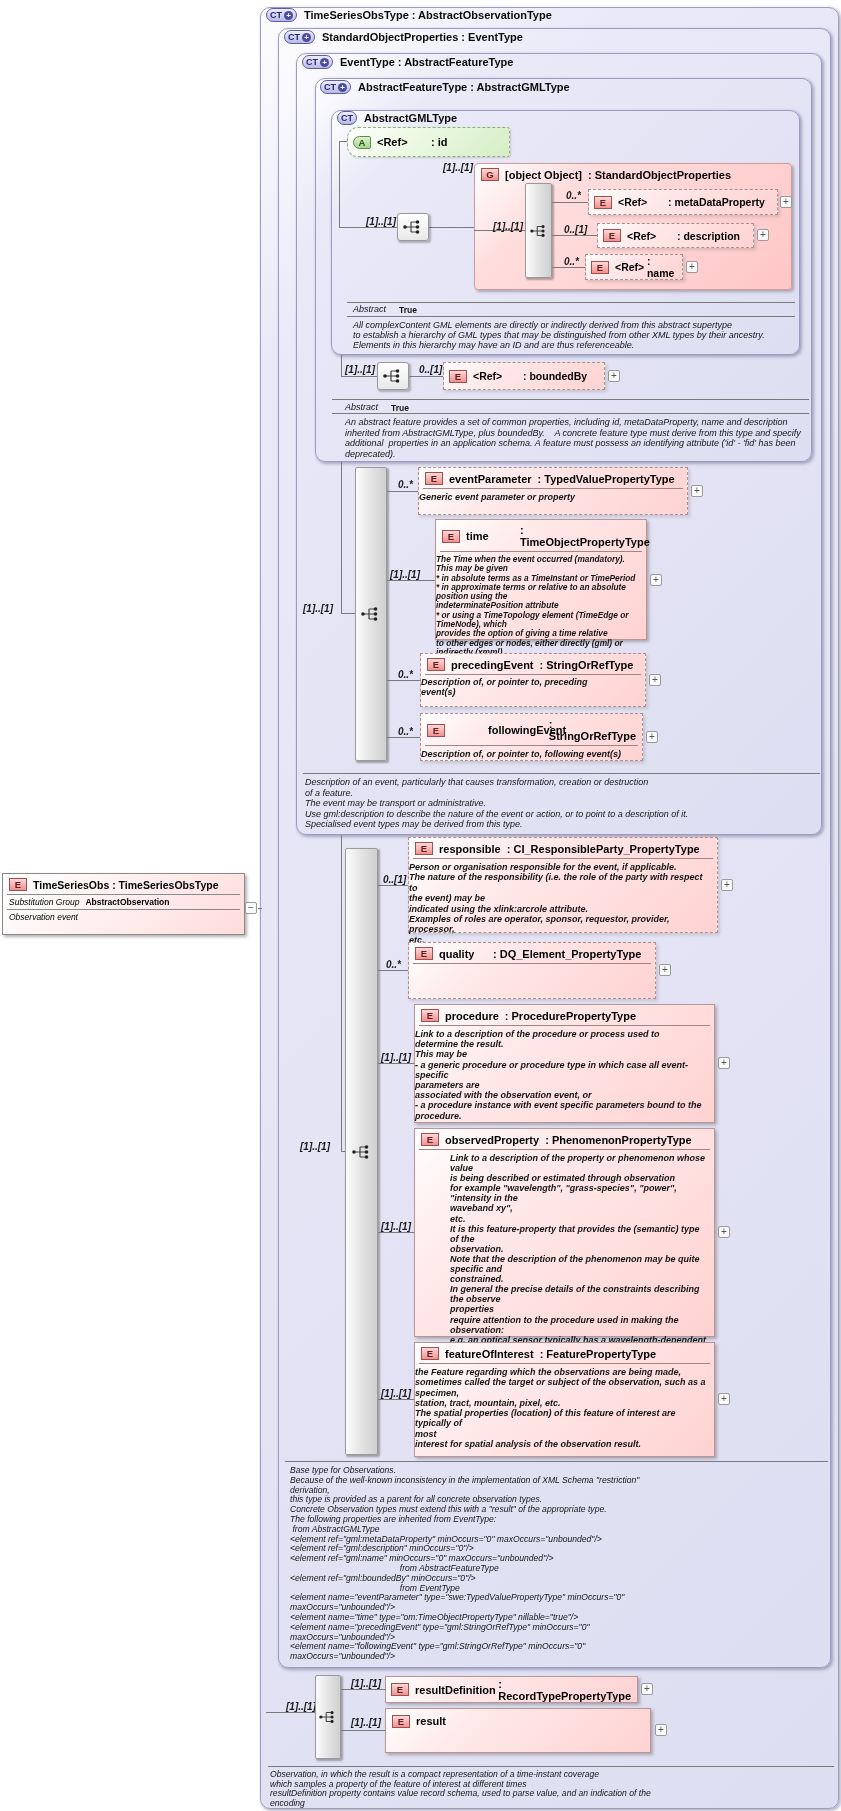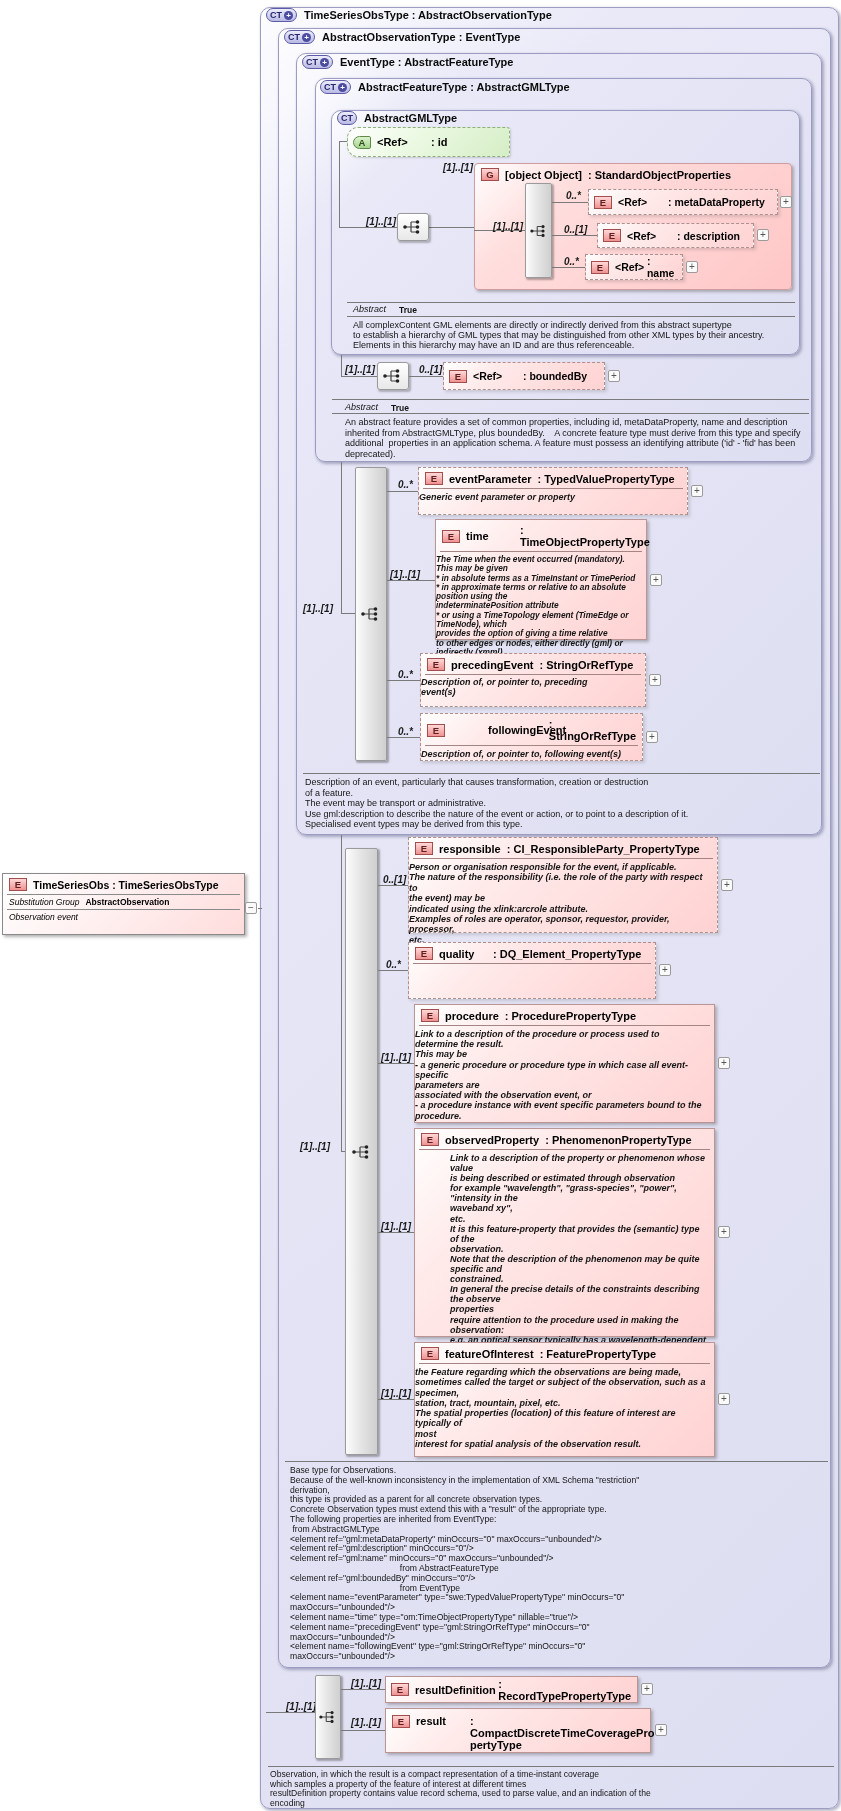--- a/index.html
+++ b/index.html
@@ -27,21 +27,21 @@
   .badge.g{background:linear-gradient(#ffd8d8,#ef9292);border:1px solid #a34d4d;color:#5e1f1f;}
   .badge.a{background:linear-gradient(#ddf2cf,#a6d48e);border:1px solid #5d8a49;color:#2c4f1c;border-radius:7px 2px 2px 7px;}
   .sbar{position:absolute;background:linear-gradient(to right,#fcfcfc,#e6e6e6 45%,#cfcfcf);border:1px solid #9a9a9a;border-radius:2px;box-shadow:1.5px 1.5px 2px rgba(0,0,0,.3);display:flex;align-items:center;justify-content:center;}
   .sicon{position:absolute;background:linear-gradient(#ffffff,#e8e8e8);border:1px solid #9a9a9a;border-radius:3px;display:flex;align-items:center;justify-content:center;box-shadow:1.5px 1.5px 2px rgba(0,0,0,.25);}
   .card{position:absolute;font-style:italic;font-weight:bold;font-size:10px;color:#1a1a1a;white-space:nowrap;}
   .hl{position:absolute;height:1px;background:#7a7a7a;}
   .vl{position:absolute;width:1px;background:#7a7a7a;}
   .pm{position:absolute;width:12px;height:12px;background:#fafafa;border:1px solid #9a9a9a;font-size:10px;line-height:10px;text-align:center;color:#555;border-radius:2px;cursor:pointer;}
   .attr-label{position:absolute;font-style:italic;font-size:9px;color:#111;}
   .attr-value{position:absolute;font-weight:bold;font-size:8.5px;color:#111;}
-  .note-block{position:absolute;font-size:9px;color:#141414;white-space:pre-wrap;}
+  .note-block{position:absolute;font-style:italic;font-size:9px;color:#141414;white-space:pre-wrap;}
   .lbox{position:absolute;background:linear-gradient(135deg,#ffffff 0%,#fff0f0 45%,#ffdcdc 100%);border:1px solid #8a8a8a;box-shadow:2px 2px 3px rgba(0,0,0,.3);}
   .lrow{display:flex;align-items:center;gap:6px;padding:3px 6px;}
   .lsep{height:1px;background:#8a8a8a;margin:0 4px;}
   svg{display:block;}
 </style>
 </head>
 <body>
 
 <div class="ctr" style="left:260px;top:7px;width:579px;height:1802px;"></div>
 <div class="ctr" style="left:278px;top:28px;width:553px;height:1640px;"></div>
@@ -54,21 +54,21 @@
       <span>CT</span>
       <span class="ctp">+</span>
     </span>
   <span>TimeSeriesObsType : AbstractObservationType</span>
 </div>
 <div class="ctr-hdr" style="left:284px;top:30px;">
   <span class="ctb">
       <span>CT</span>
       <span class="ctp">+</span>
     </span>
-  <span>AbstractObservationType : EventType</span>
+  <span>StandardObjectProperties : EventType</span>
 </div>
 <div class="ctr-hdr" style="left:302px;top:55px;">
   <span class="ctb">
       <span>CT</span>
       <span class="ctp">+</span>
     </span>
   <span>EventType : AbstractFeatureType</span>
 </div>
 <div class="ctr-hdr" style="left:320px;top:80px;">
   <span class="ctb">
@@ -437,22 +437,20 @@
   </div>
 </div>
 <div class="pm" style="left:641px;top:1683px;">+</div>
 
 <div class="hl" style="left:341px;top:1730px;width:44px;"></div>
 <span class="card" style="left:351px;top:1717px;">[1]..[1]</span>
 <div class="ebox" style="left:385px;top:1708px;width:266px;height:45px;">
   <div class="ehdr" style="align-items:flex-start;padding-top:6px;">
     <span class="badge e">E</span>
     <span class="ename">result</span>
-    <span class="etype">: CompactDiscreteTimeCoveragePro
-pertyType</span>
   </div>
 </div>
 <div class="pm" style="left:655px;top:1724px;">+</div>
 
 <div class="hl" style="left:268px;top:1766px;width:566px;"></div>
 <div class="note-block" style="left:270px;top:1770px;width:560px;font-size:8.6px;line-height:9.6px;">Observation, in which the result is a compact representation of a time-instant coverage
 which samples a property of the feature of interest at different times
 resultDefinition property contains value record schema, used to parse value, and an indication of the
 encoding</div>
 

